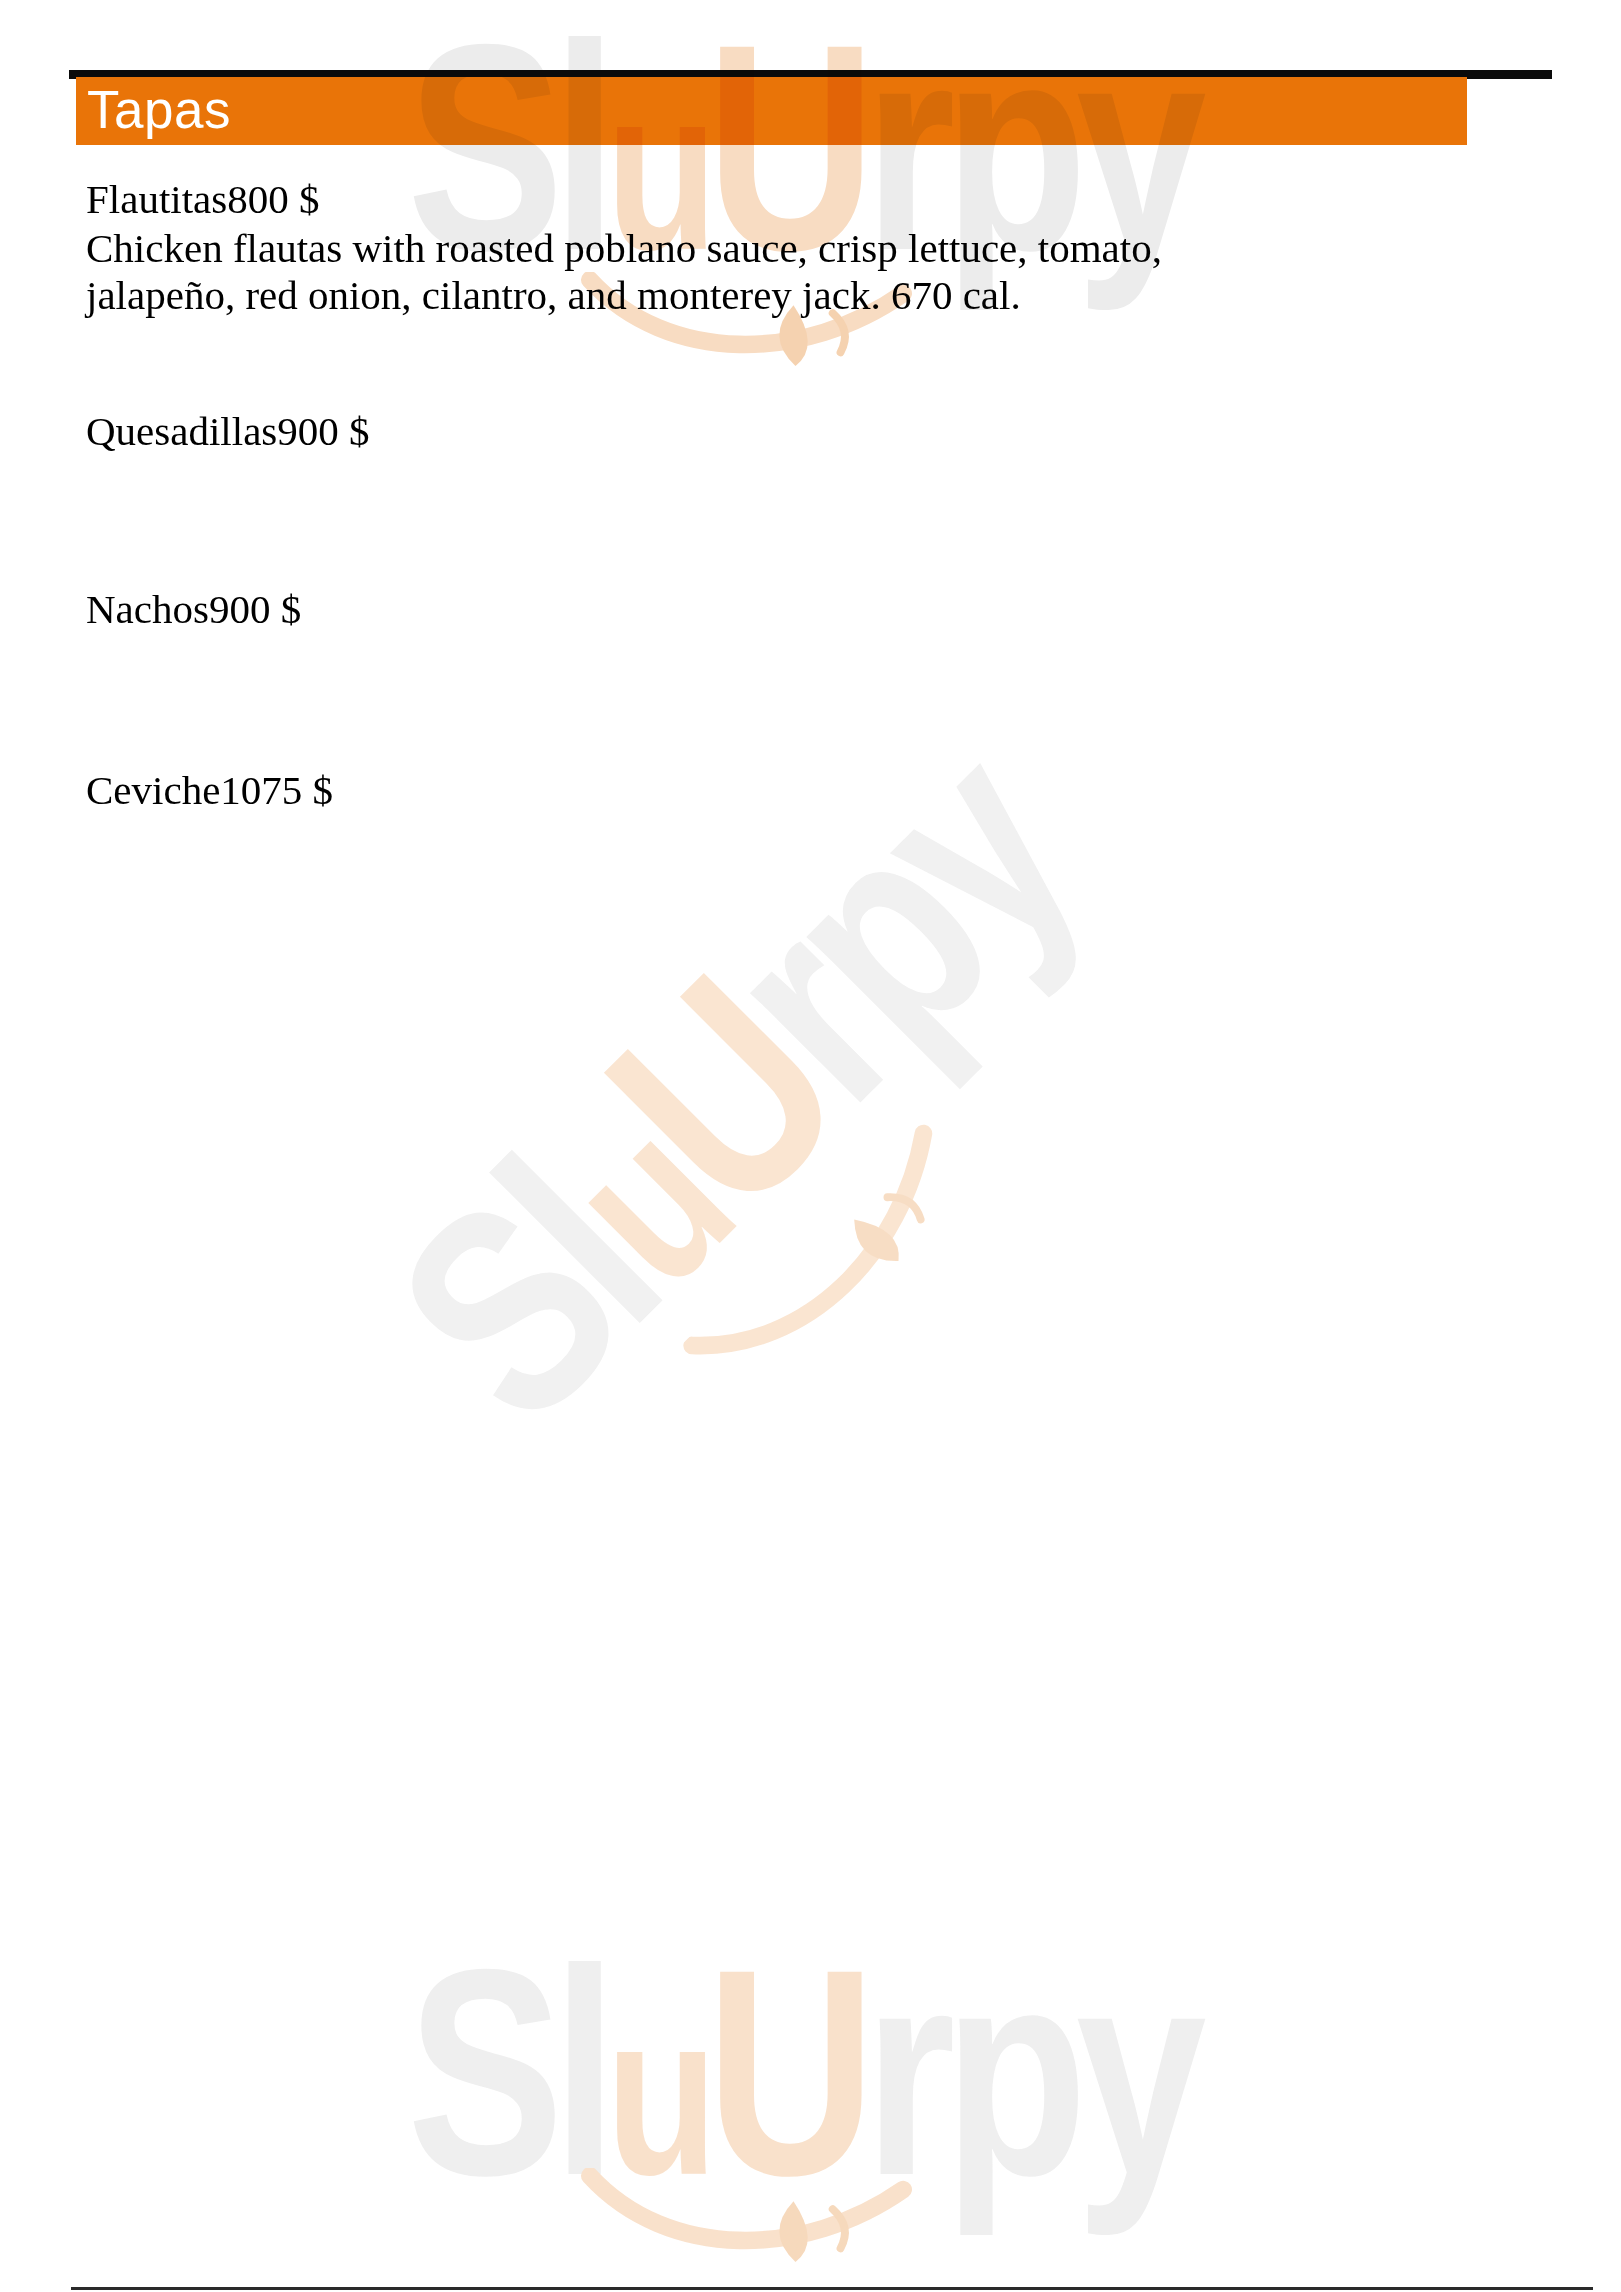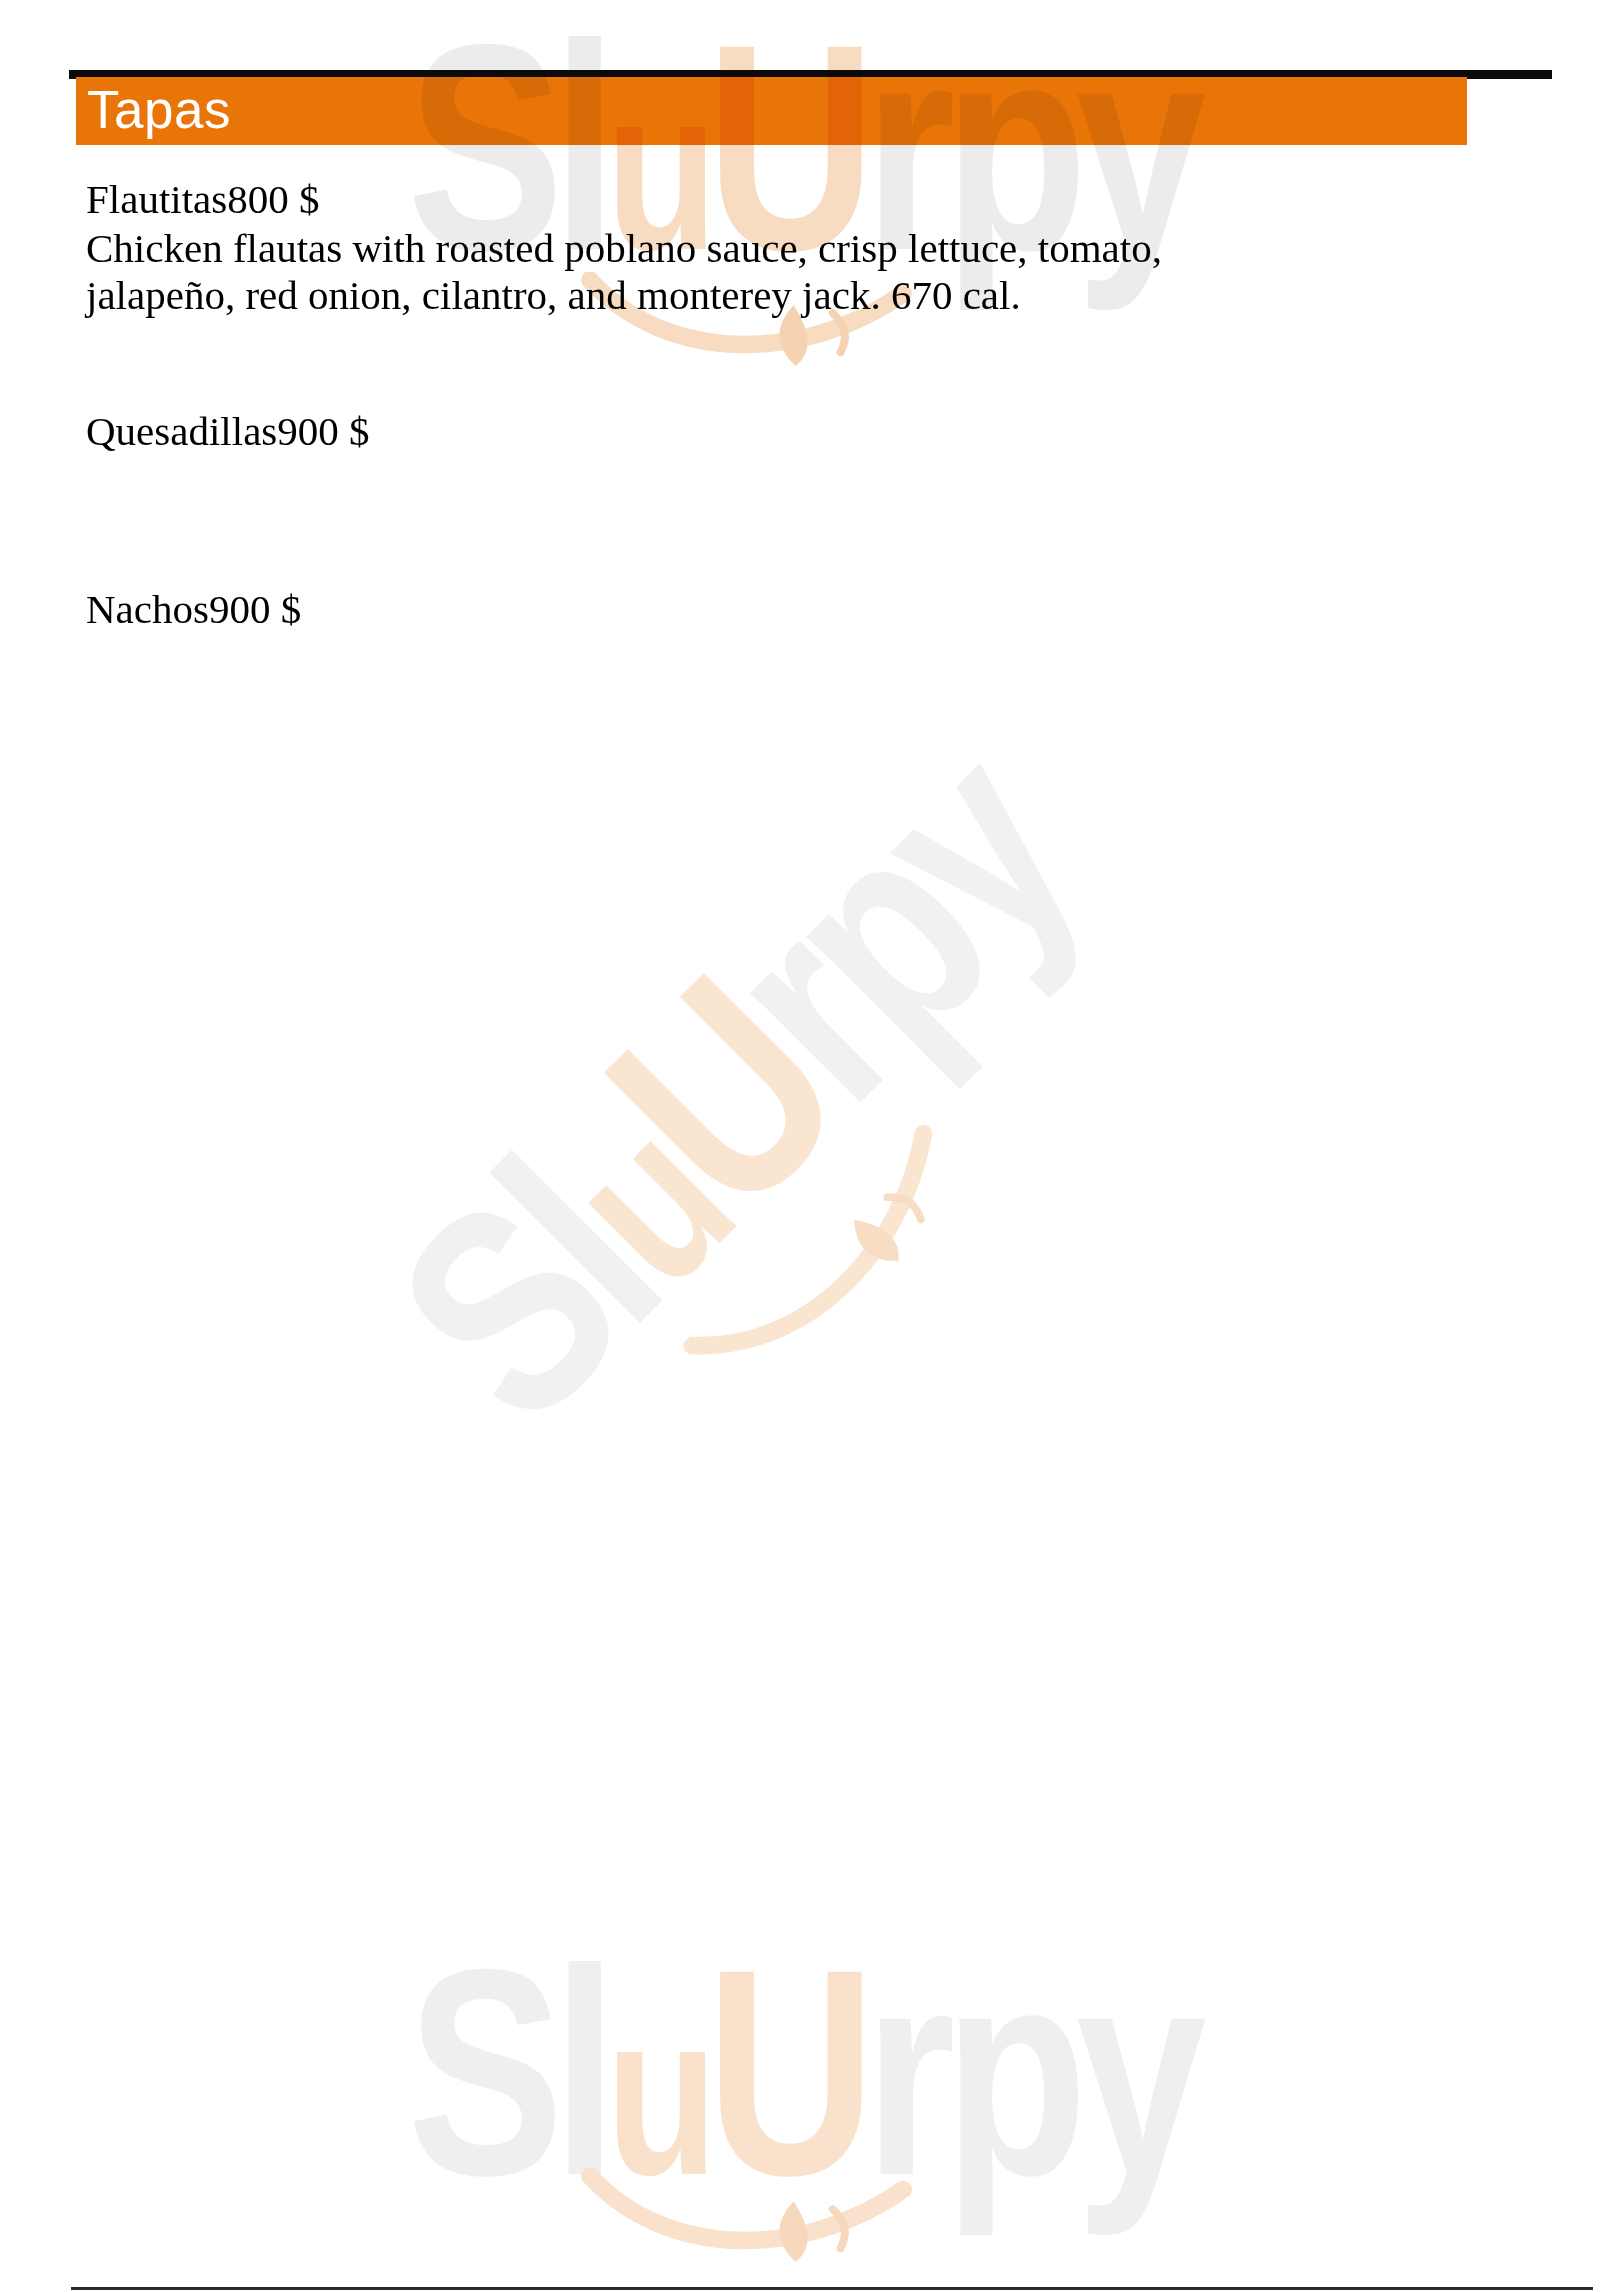--- a/index.html
+++ b/index.html
@@ -99,20 +99,24 @@
   <div class="row r1">
     <span>Quesadillas</span>
     <span>900 $</span>
   </div>
 
   <div class="row r2">
     <span>Nachos</span>
     <span>900 $</span>
   </div>
 
+  <div class="row r3">
+    <span>Ceviche</span>
+    <span>1075 $</span>
+  </div>
 
 
 
   <div class="wm wm-top">
     <span class="wm-text"><span class="wm-gray">Sl</span><span class="wm-peach wm-u-small">u</span><span class="wm-peach">U</span><span class="wm-gray">rpy</span></span>
     <svg class="wm-tongue" viewBox="0 0 340 100">
       <path d="M10,8 C90,95 230,92 330,22" fill="none" stroke="#f8dcc2" stroke-width="18" stroke-linecap="round"></path>
       <path d="M218,34 q28,42 2,62 q-32,-30 -2,-62" fill="#f5d2b0"></path>
       <path d="M258,42 q20,18 8,40" fill="none" stroke="#f5d2b0" stroke-width="8" stroke-linecap="round"></path>
     </svg>

